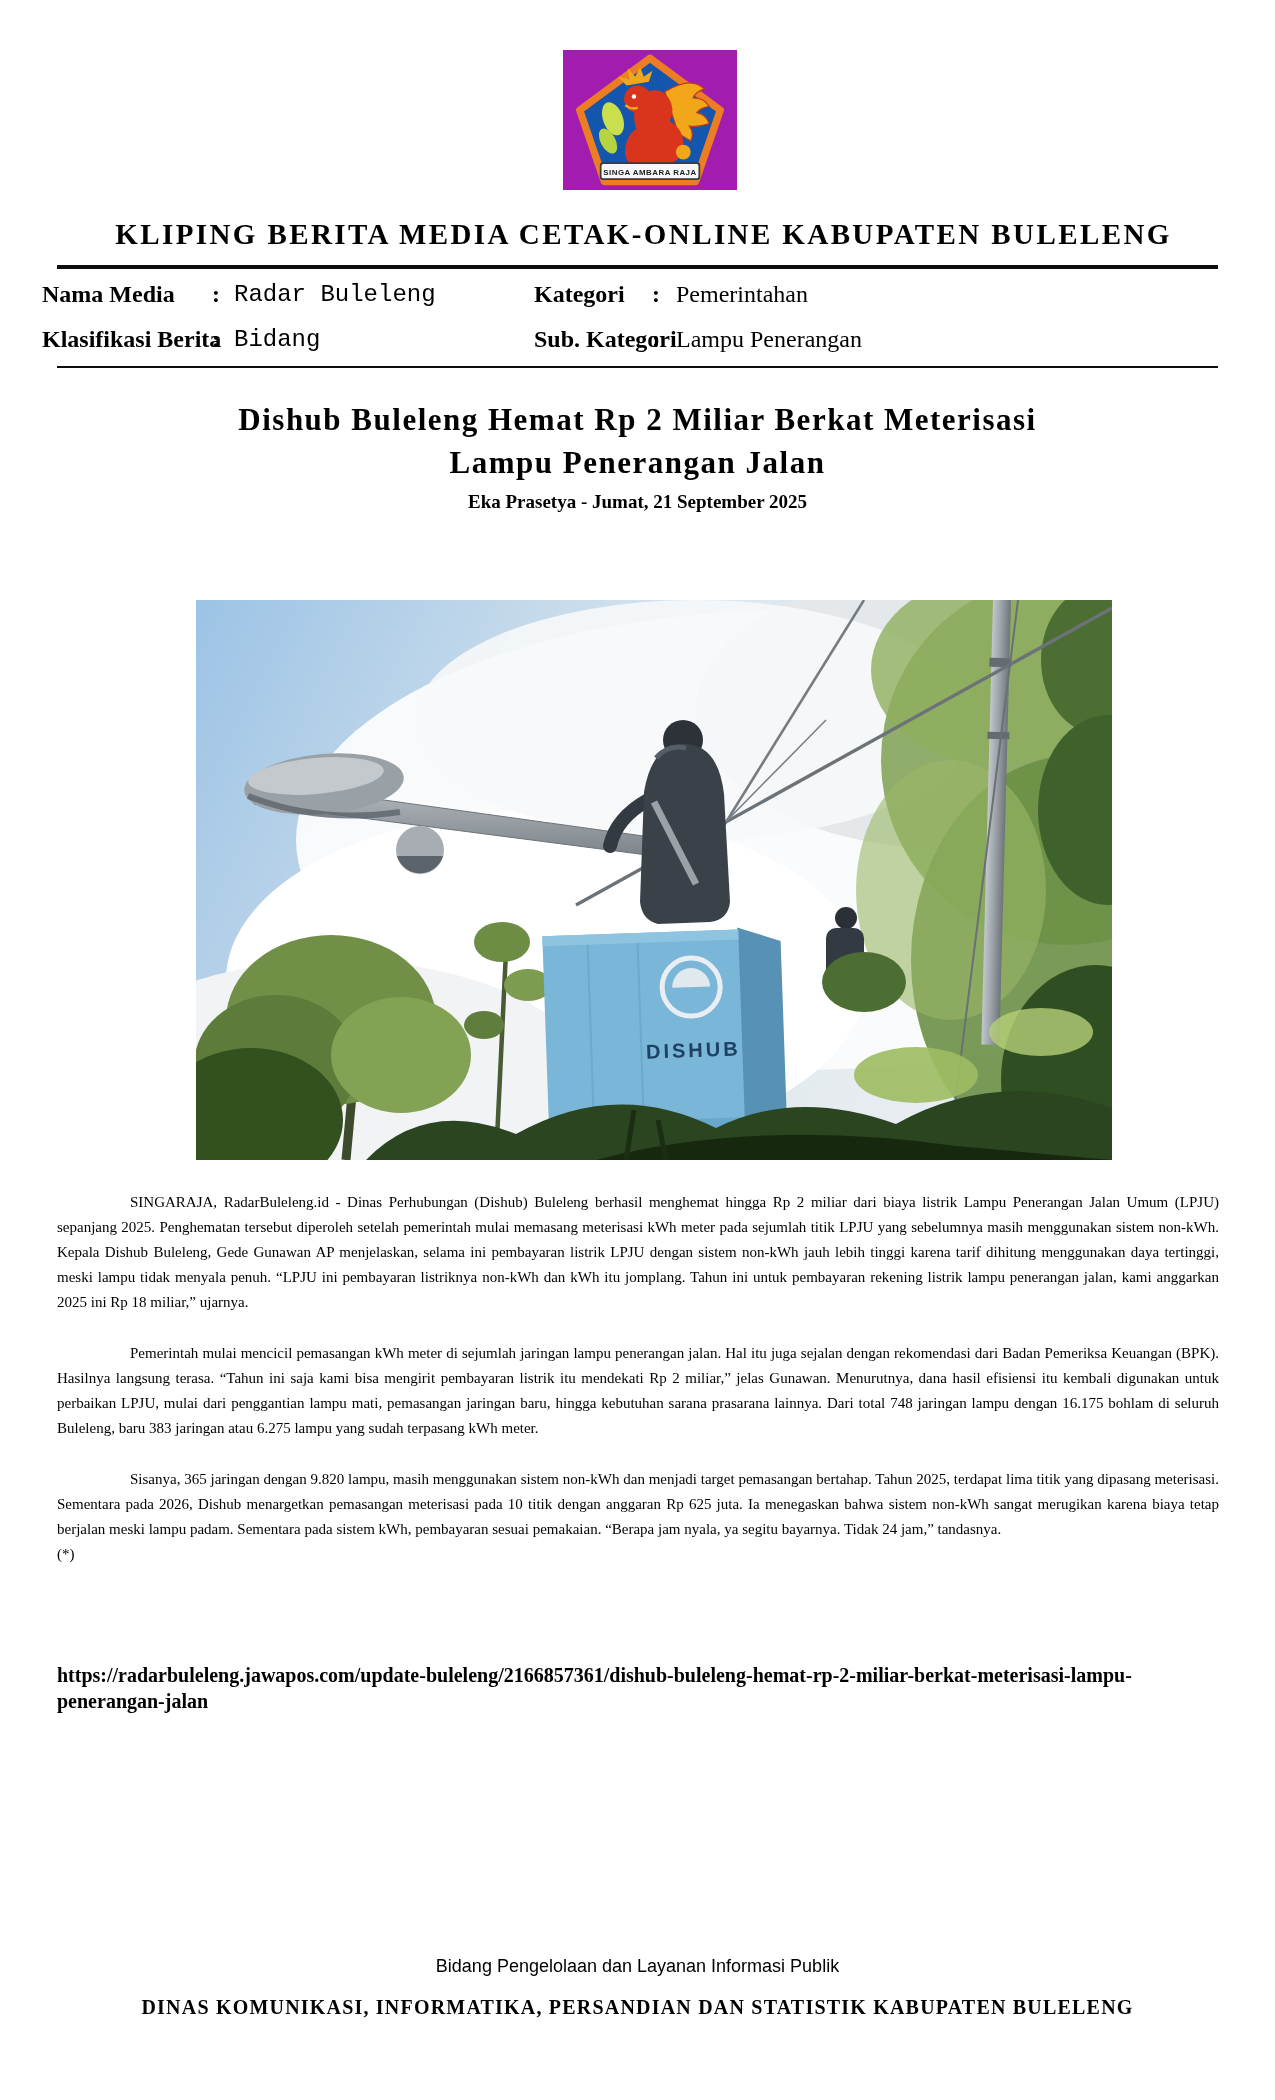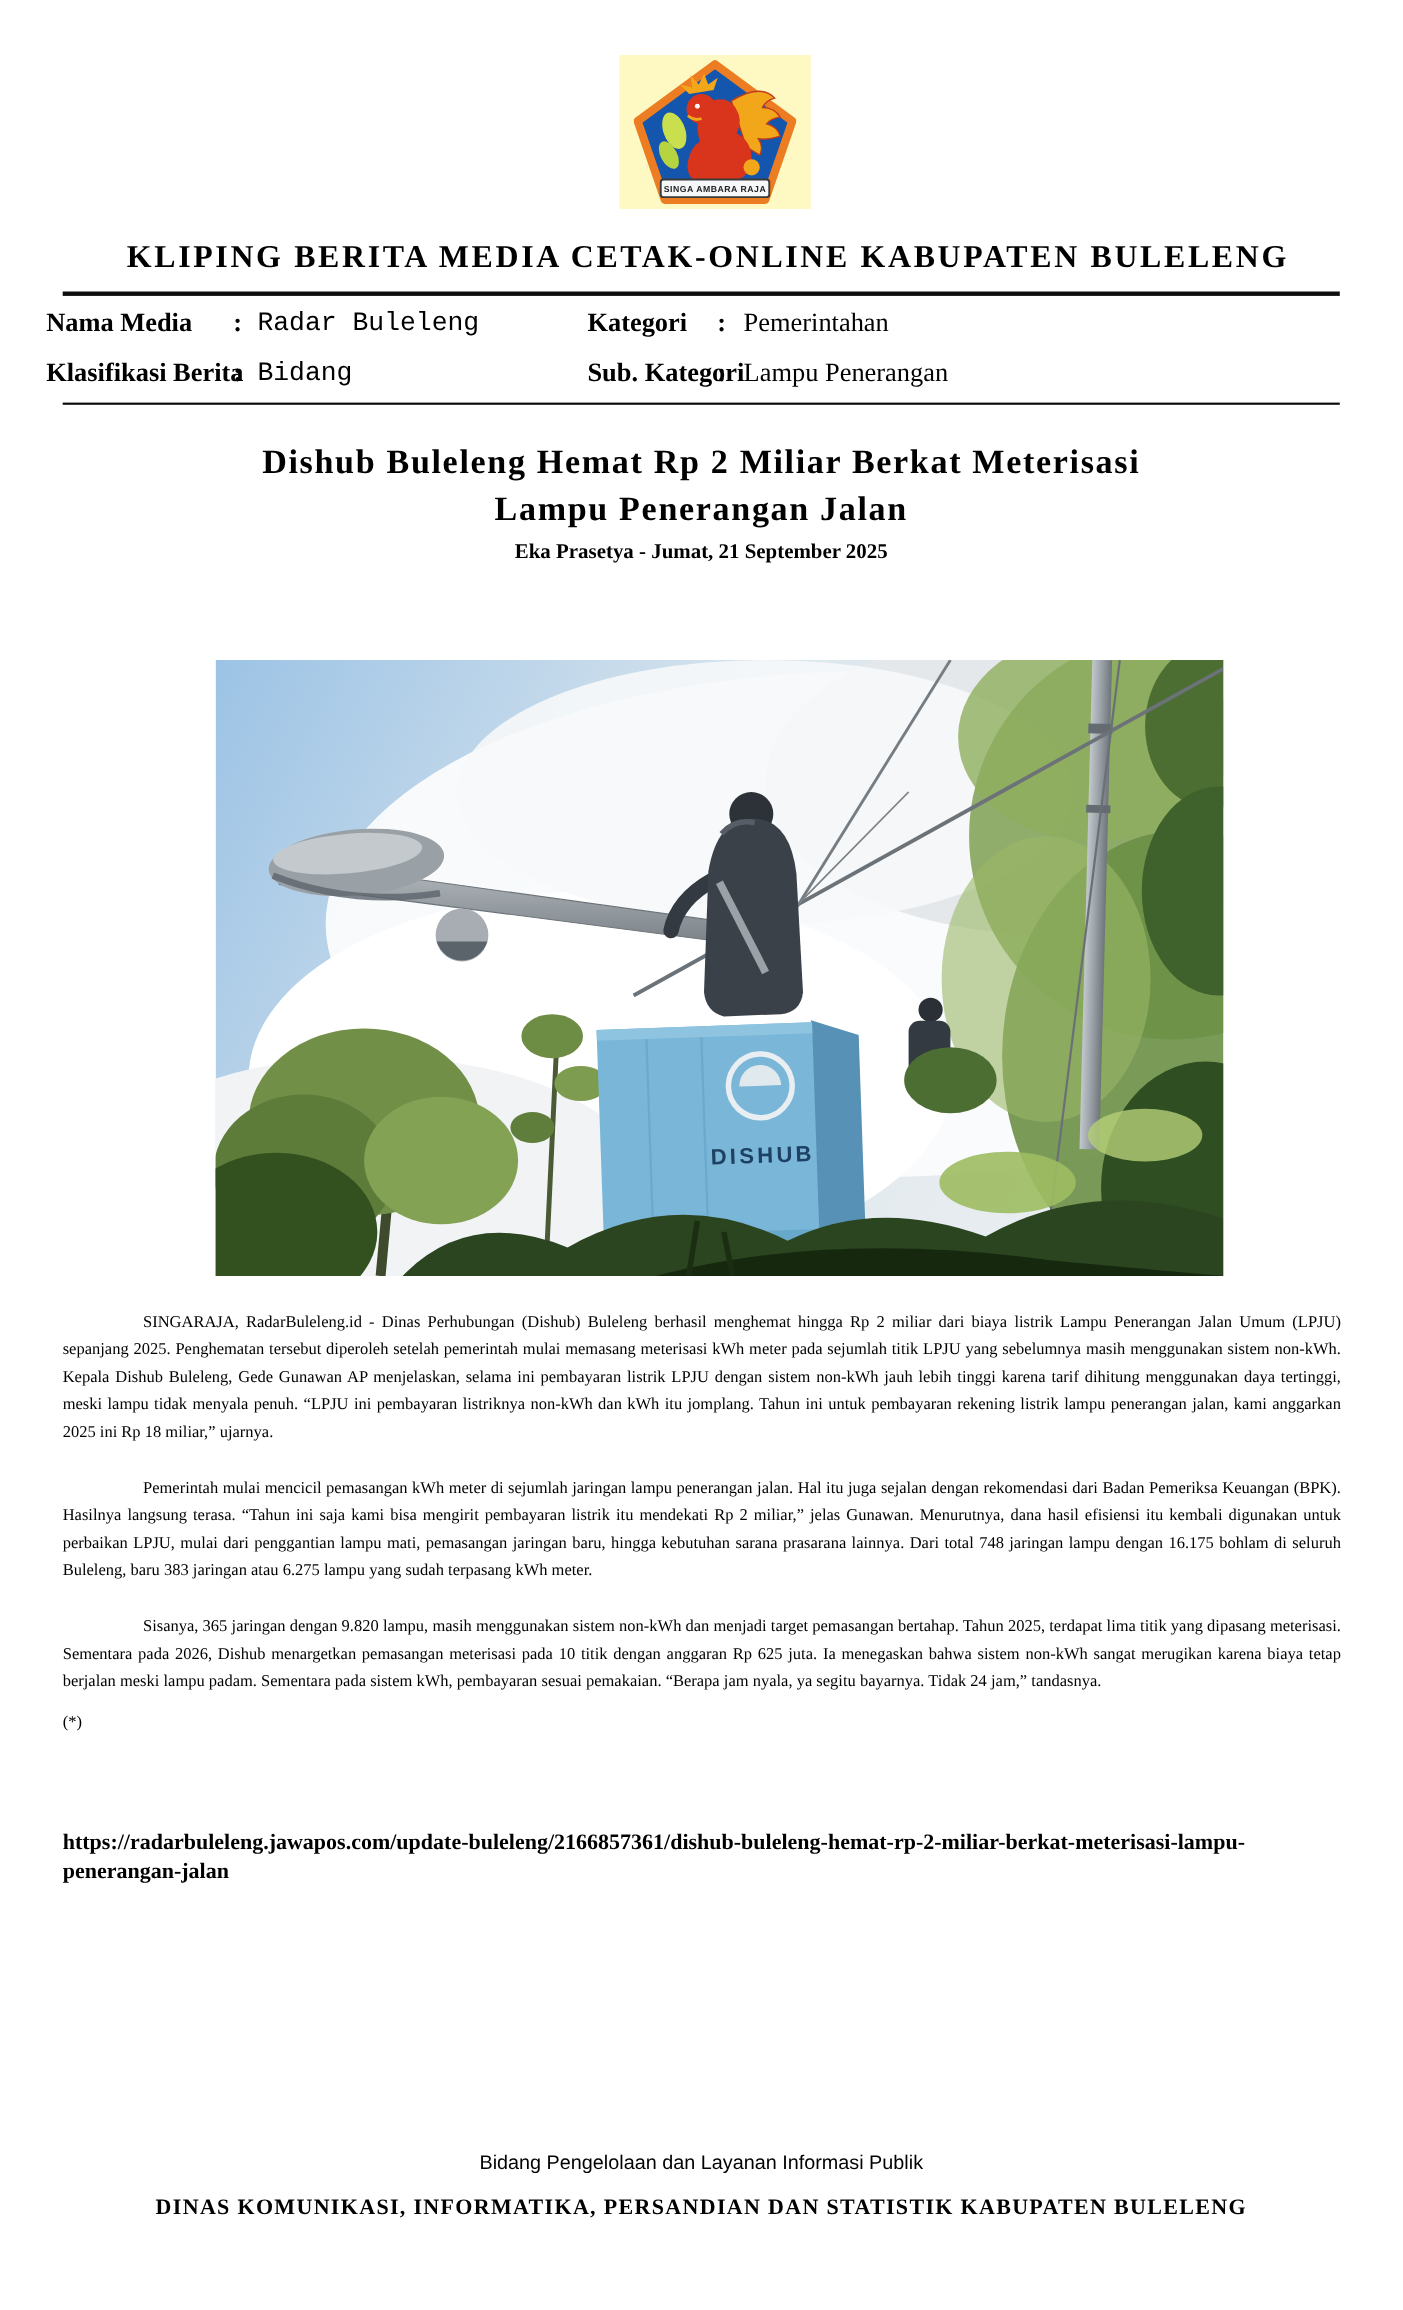--- a/index.html
+++ b/index.html
@@ -1,20 +1,20 @@
 <!DOCTYPE html>
 <html><head>
 <meta charset="utf-8">
 <style>
   html,body{margin:0;padding:0;background:#ffffff;}
   .page{position:relative;width:1275px;height:2100px;background:#fff;overflow:hidden;
         font-family:"Liberation Serif",serif;color:#000;}
 
   .logo-tile{position:absolute;left:563px;top:50px;width:174px;height:140px;
-             background:#fef9c3;display:flex;align-items:center;justify-content:center;}
+             background:#a21caf;display:flex;align-items:center;justify-content:center;}
 
   .header-title{position:absolute;left:0;right:0;top:218px;text-align:center;
                 font-size:29px;font-weight:bold;letter-spacing:2.4px;white-space:nowrap;padding-left:12px;}
 
   .rule{position:absolute;left:57px;right:57px;background:#0d0d0d;}
   .rule-thick{top:265px;height:4px;}
   .rule-thin{top:366px;height:2px;}
 
   .meta{position:absolute;left:42px;top:272px;width:1161px;font-size:24px;}
   .meta-row{display:flex;height:45px;align-items:center;}
@@ -28,21 +28,21 @@
   .title-block{position:absolute;left:0;right:0;top:398px;text-align:center;}
   .article-title{font-size:31px;font-weight:bold;line-height:43px;letter-spacing:1.5px;margin:0;}
   .article-byline{font-size:19px;font-weight:bold;margin-top:7px;}
 
   .photo{position:absolute;left:196px;top:600px;width:916px;height:560px;}
   .photo svg{display:block;}
 
   .body-text{position:absolute;left:57px;top:1190px;width:1162px;
              font-size:15px;line-height:25px;text-align:justify;}
   .body-text p{margin:0 0 26px 0;text-indent:73px;}
-  .body-text p.p-last{margin-bottom:12px;}
+  .body-text p.p-last{margin-bottom:0;}
   .body-text p.sig{text-indent:0;margin:0;text-align:left;}
 
   .url-block{position:absolute;left:57px;top:1662px;width:1162px;
              font-size:20px;font-weight:bold;line-height:26px;
              overflow-wrap:break-word;word-break:break-word;}
 
   .footer{position:absolute;left:0;right:0;top:1956px;text-align:center;}
   .footer-line1{font-family:"Liberation Sans",sans-serif;font-size:18px;font-weight:500;}
   .footer-line2{font-size:20px;font-weight:bold;letter-spacing:1.2px;margin-top:19px;white-space:nowrap;}
 </style>

